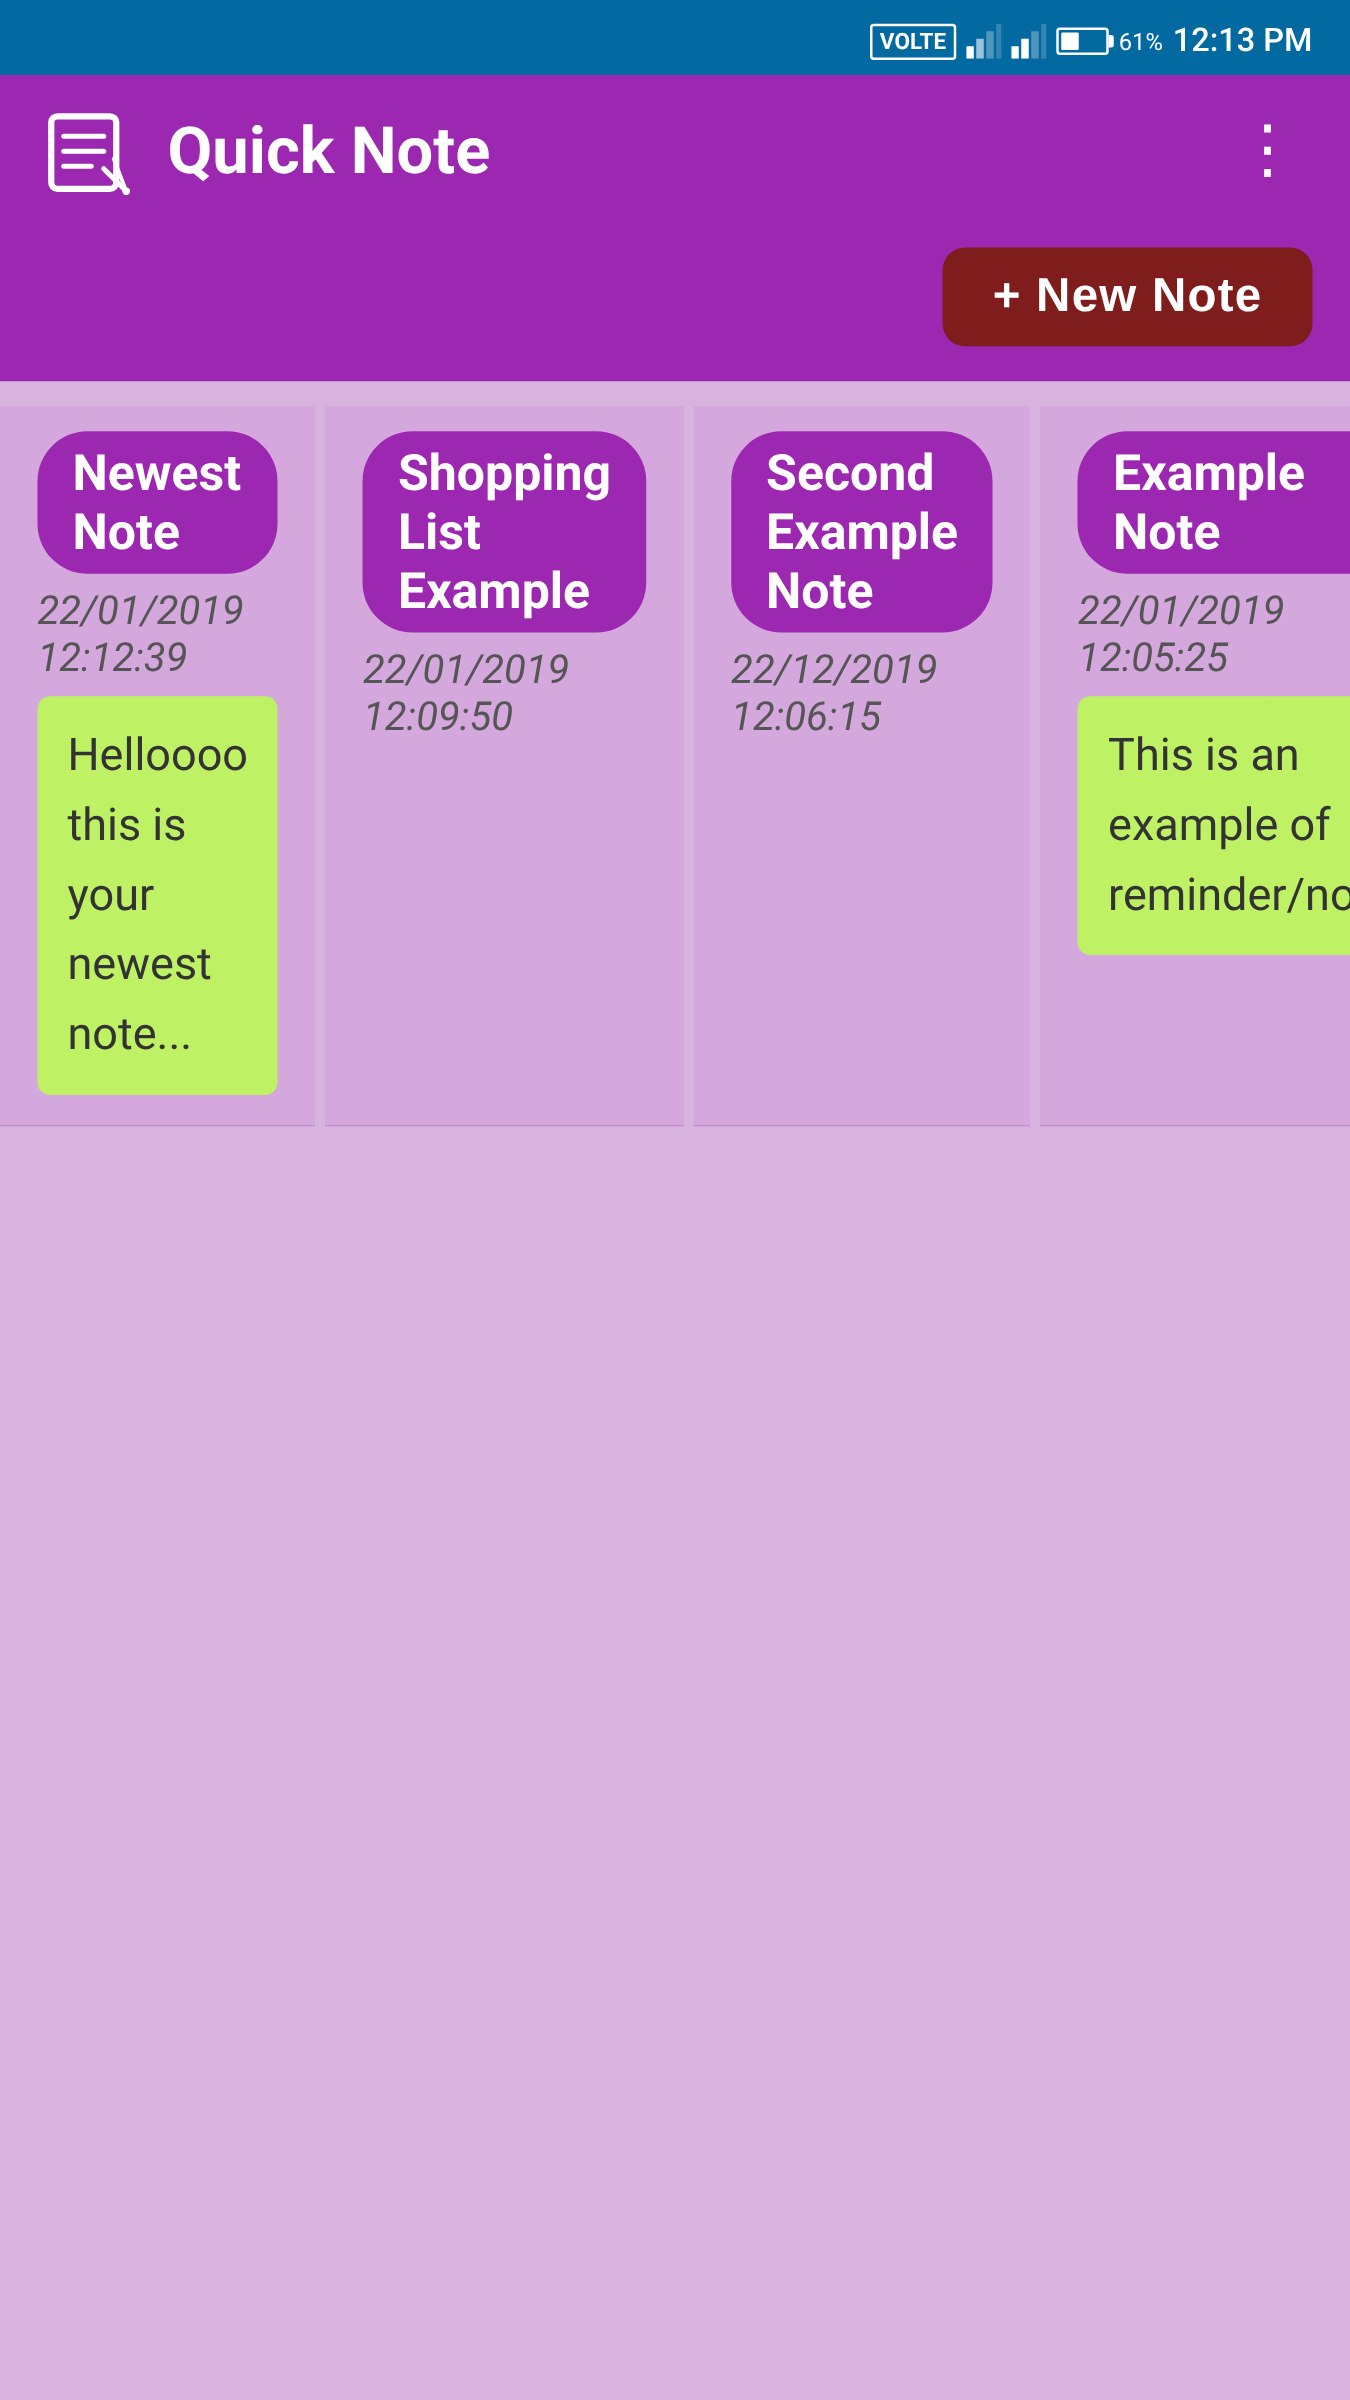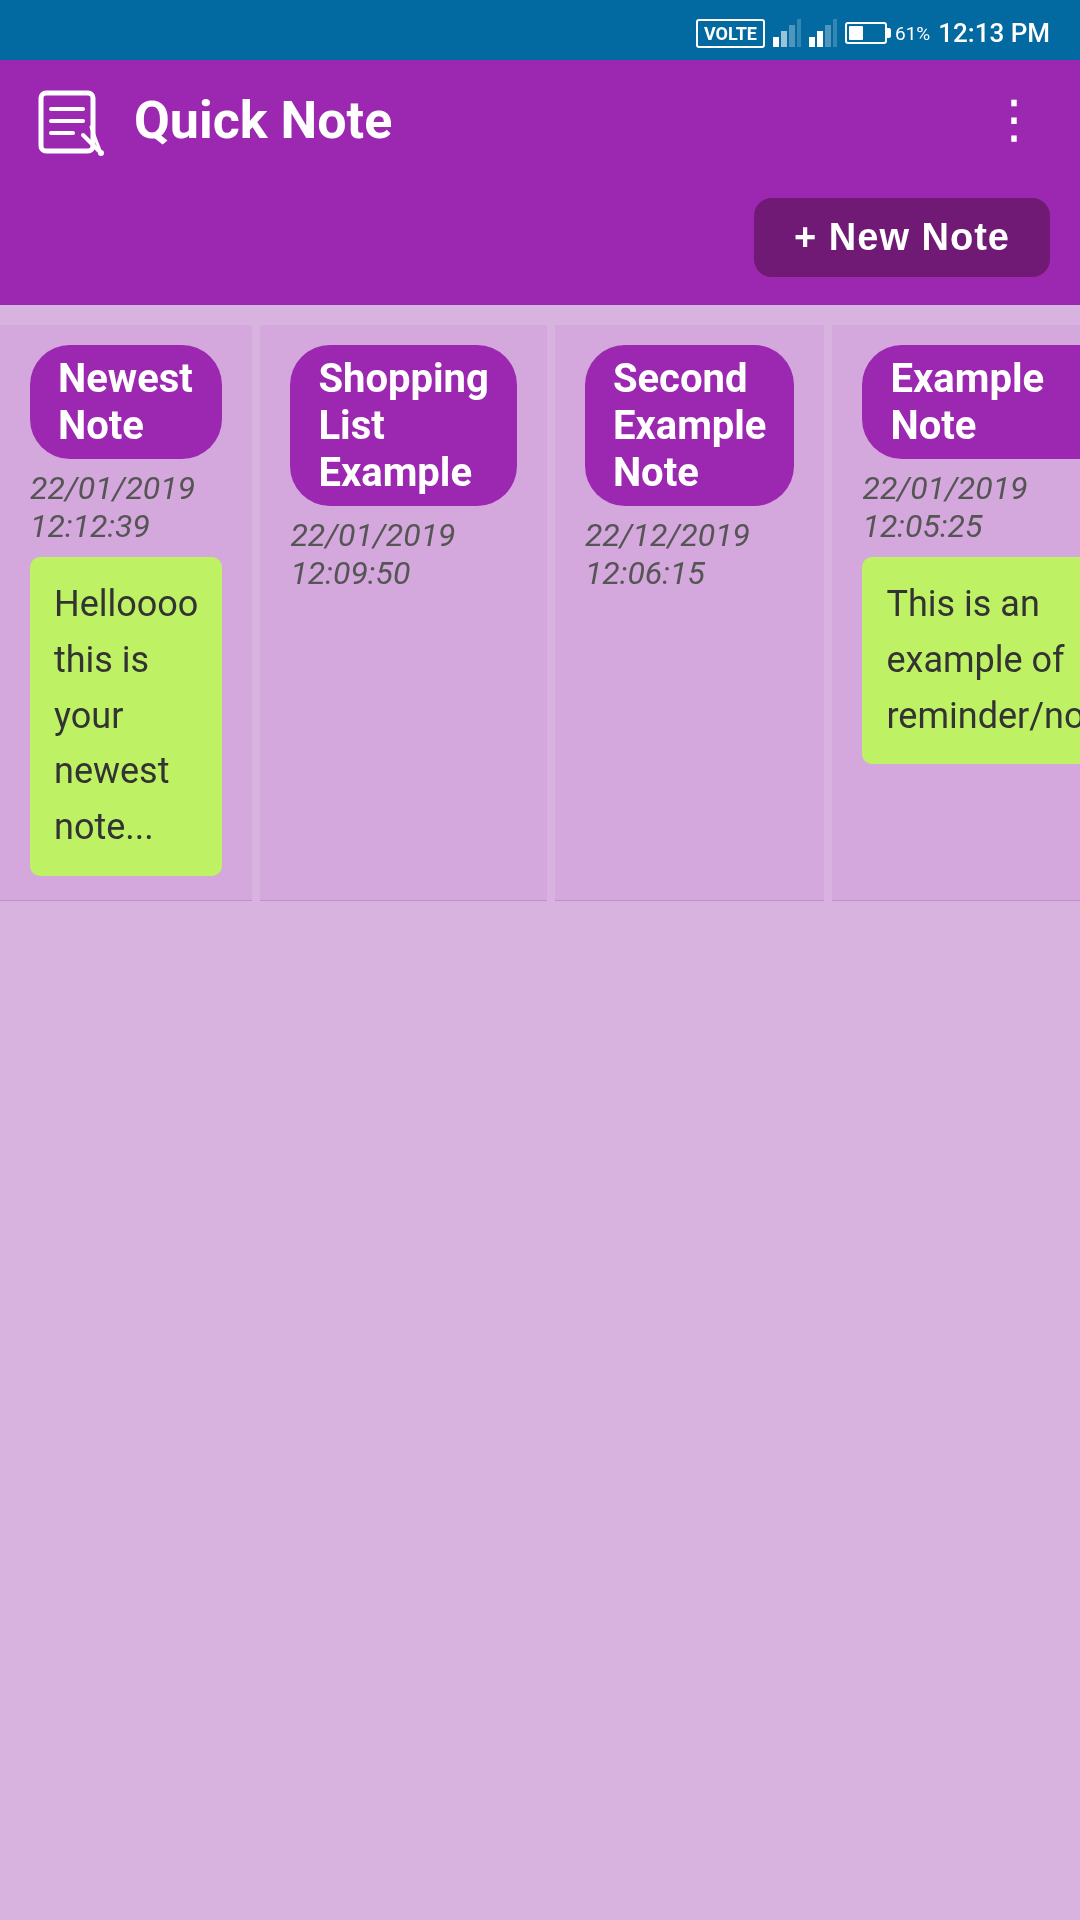--- a/index.html
+++ b/index.html
@@ -109,21 +109,21 @@
     }
 
     
     .new-note-bar {
       background-color: #9c27b0;
       padding: 18px 30px 28px 30px;
       display: flex;
       justify-content: flex-end;
     }
     .new-note-btn {
-      background-color: #701a75;
+      background-color: #7f1d1d;
       color: white;
       font-size: 38px;
       font-weight: 600;
       padding: 18px 40px;
       border-radius: 18px;
       border: none;
       cursor: pointer;
       letter-spacing: 1px;
     }
 

